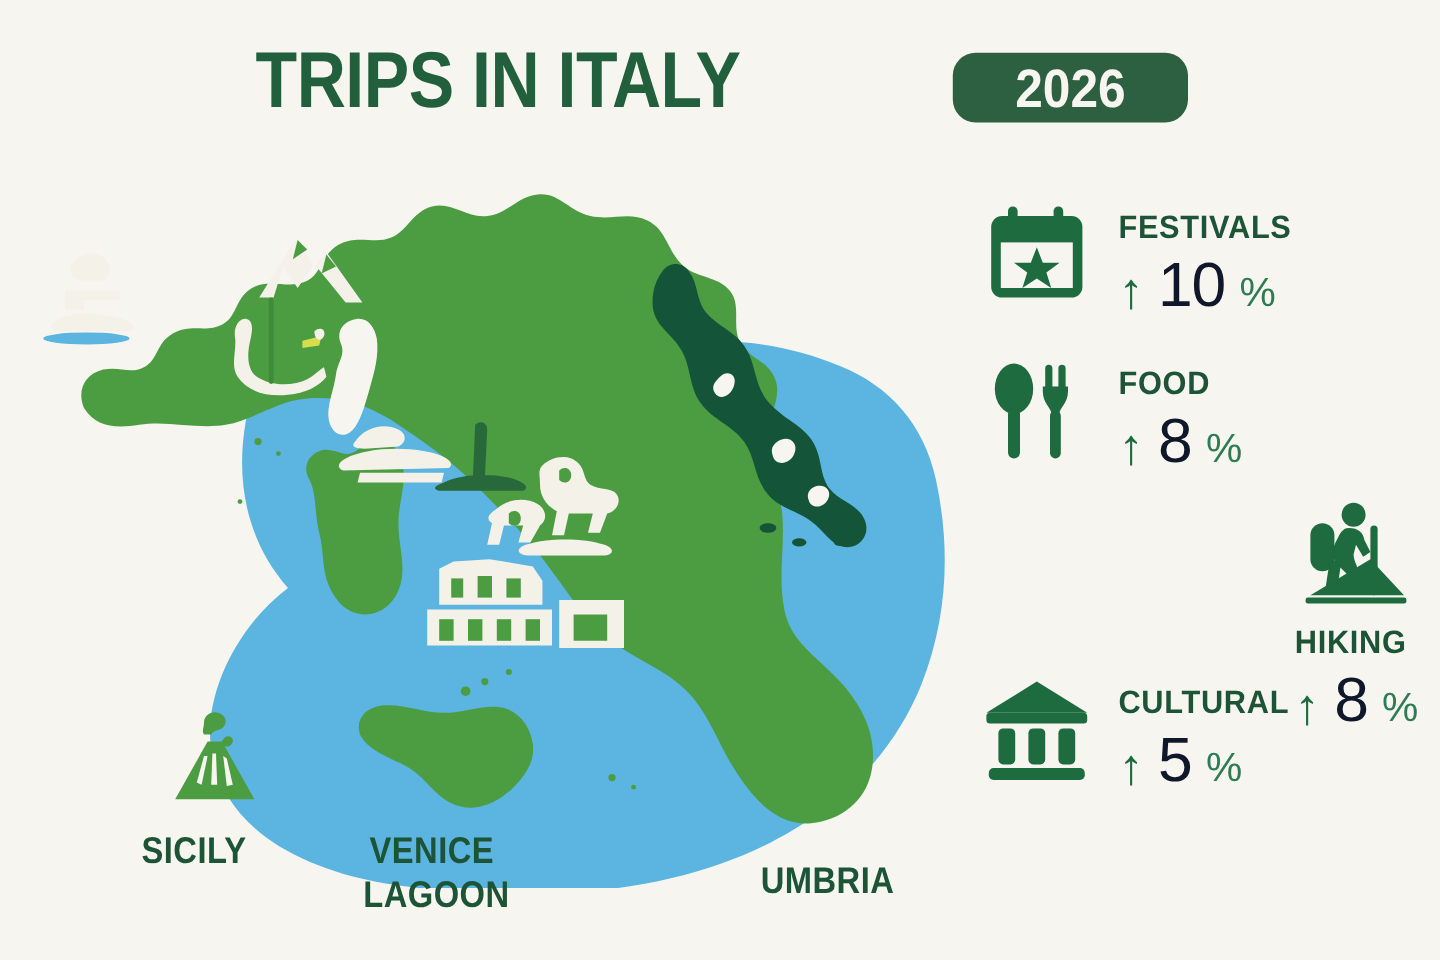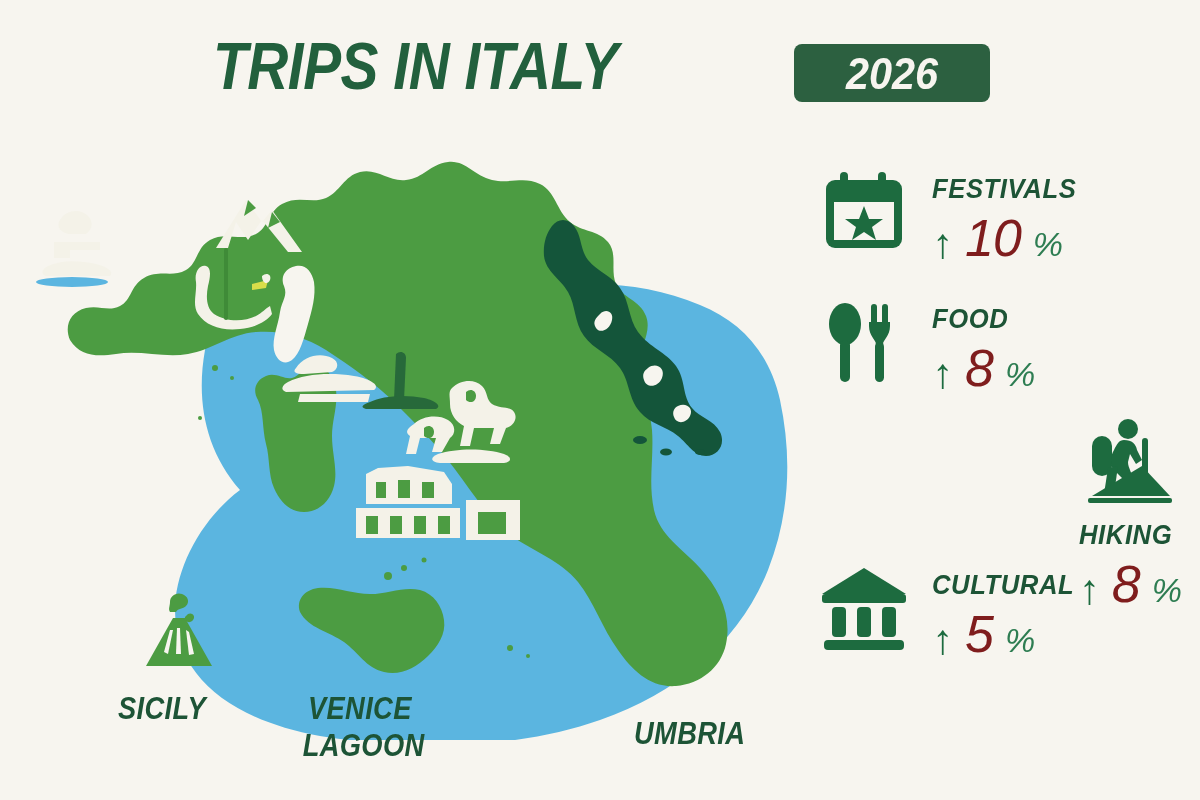--- a/index.html
+++ b/index.html
@@ -2,35 +2,35 @@
 <html><head>
 <meta charset="utf-8">
 <style>
   html,body{margin:0;padding:0;}
   body{
     width:1200px;height:800px;overflow:hidden;
     background:#f7f5ef;
     font-family:"Liberation Sans", sans-serif;
     position:relative;
   }
-  #canvas{position:absolute;inset:0;width:1120px;height:800px;font-style:italic;}
+  #canvas{position:absolute;inset:0;width:1120px;height:800px;}
 
   
   .header{position:absolute;left:0;top:0;width:1200px;height:125px;}
   .title{
     position:absolute;left:213px;top:33px;
     font-size:66px;line-height:66px;font-weight:bold;
     color:#22603d;letter-spacing:-0.5px;
     transform:scaleX(0.86);transform-origin:left top;
     white-space:nowrap;
     font-family:"Liberation Sans", sans-serif;
   }
   .year-badge{
     position:absolute;left:794px;top:44px;width:196px;height:58px;
-    background:#2c6040;border-radius:8px;
+    background:#2c6040;border-radius:19px;
     display:flex;align-items:center;justify-content:center;
   }
   .year-badge span{
     color:#f7f5ef;font-size:45px;font-weight:bold;line-height:45px;
     transform:scaleX(0.92);letter-spacing:0px;
   }
 
   
   .map-wrap{position:absolute;left:0px;top:100px;width:800px;height:640px;}
   .map-wrap svg{display:block;}
@@ -63,21 +63,21 @@
   .stat-label{
     color:#1d5436;font-weight:bold;font-size:27px;line-height:30px;
     letter-spacing:0.6px;white-space:nowrap;
     transform:scaleX(0.95);transform-origin:left top;
   }
   .stat-value{
     display:flex;align-items:baseline;gap:12px;margin-top:8px;color:#1d6b3f;
     white-space:nowrap;
   }
   .stat-arrow{font-size:42px;line-height:42px;font-weight:400;color:#1d6b3f;position:relative;top:2px;}
-  .stat-num{font-size:52px;line-height:52px;font-weight:400;color:#7f1d1d;letter-spacing:-1px;}
+  .stat-num{font-size:52px;line-height:52px;font-weight:400;color:#0f172a;letter-spacing:-1px;}
   .stat-pct{font-size:34px;line-height:34px;font-weight:400;color:#2e7d52;}
 </style>
 </head>
 <body>
 
 <div id="canvas">
 
   <div class="header">
     <div class="title">TRIPS IN ITALY</div>
     <div class="year-badge">

